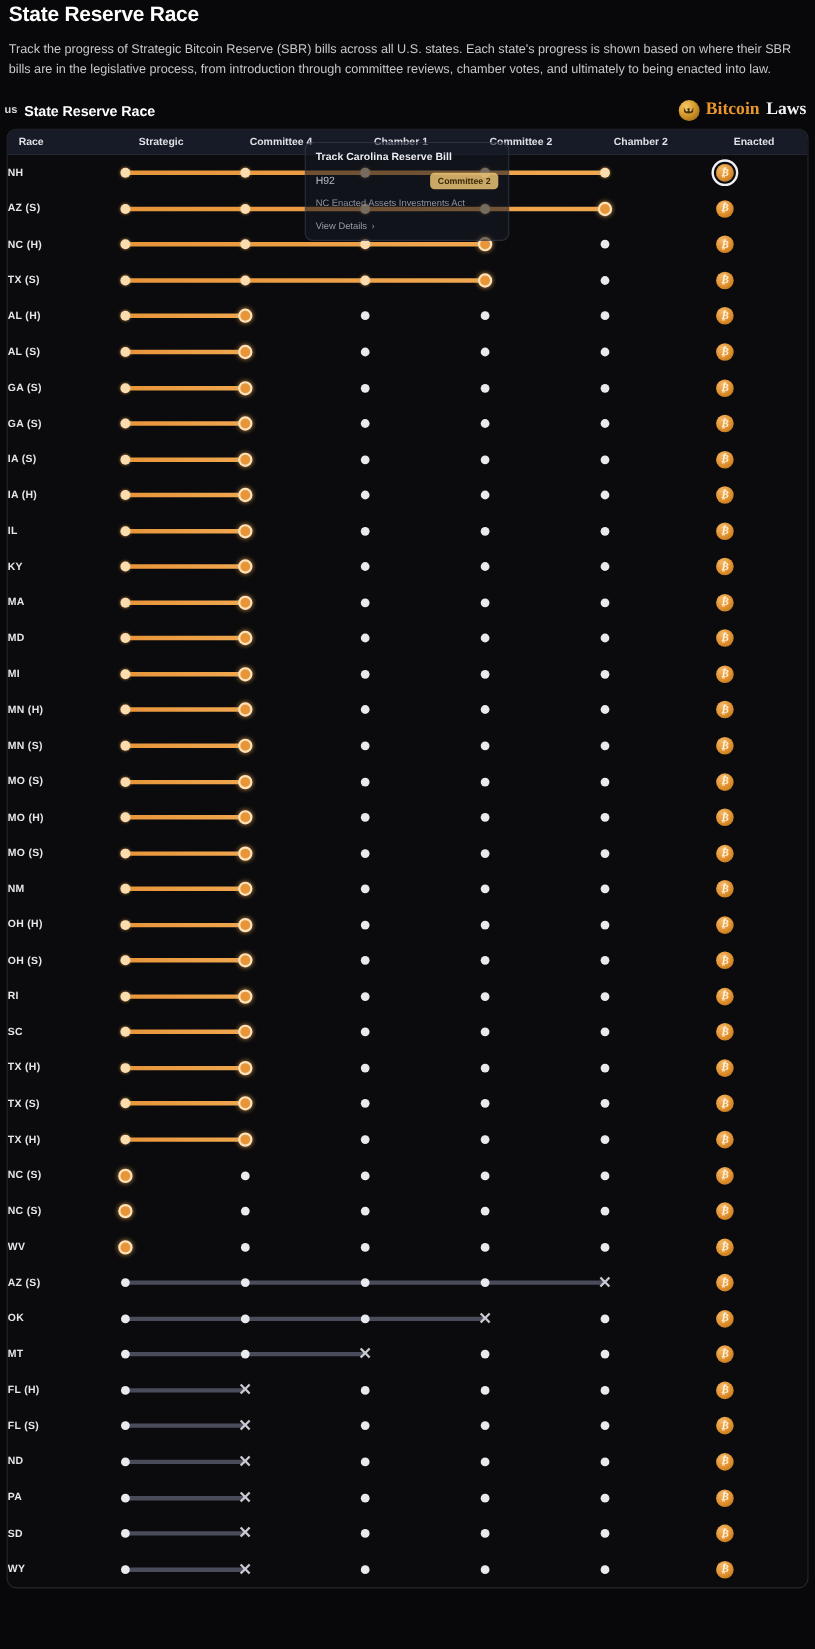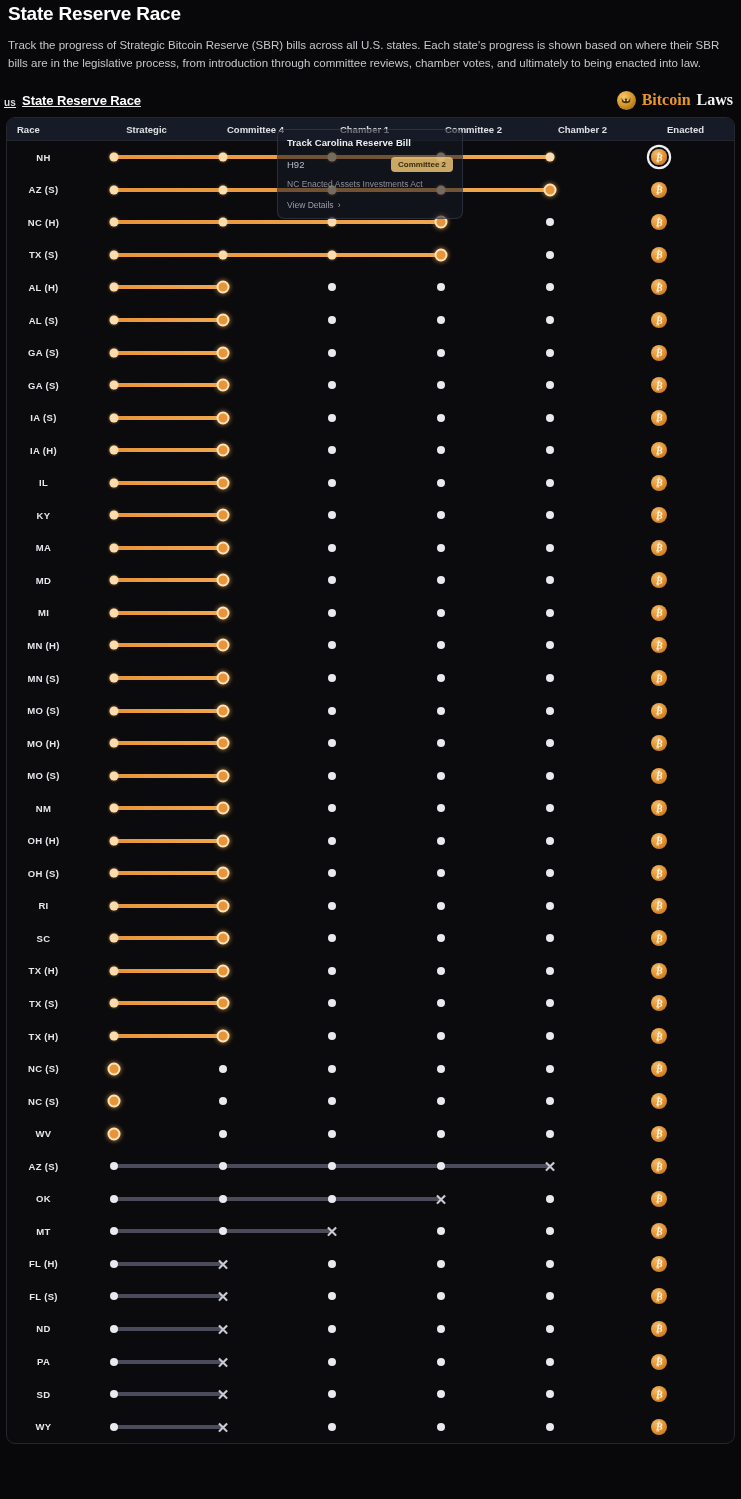--- a/index.html
+++ b/index.html
@@ -31,21 +31,21 @@
 
   
   .brand-bar {
     display: flex;
     align-items: center;
     justify-content: space-between;
     margin-top: 17px;
     padding: 0 8px 0 4px;
     height: 22px;
   }
-  .brand-left { display: flex; align-items: flex-end; gap: 6px; text-decoration: underline; }
+  .brand-left { display: flex; align-items: center; gap: 6px; }
   .brand-us {
     font-size: 10px;
     font-weight: bold;
     color: #d9dade;
     letter-spacing: 0.2px;
   }
   .brand-crumb {
     font-size: 13px;
     font-weight: bold;
     color: #ffffff;
@@ -90,21 +90,21 @@
 
   .rows { position: relative; }
   .row {
     display: flex;
     align-items: center;
     height: 32.55px;
     position: relative;
   }
   .cell-state {
     flex: 0 0 85px;
-    text-align: center;
+    text-align: left;
     font-size: 9.5px;
     font-weight: bold;
     color: #e6e7ea;
     letter-spacing: 0.3px;
     padding-right: 12px;
   }
 
   
   .track {
     position: relative;

